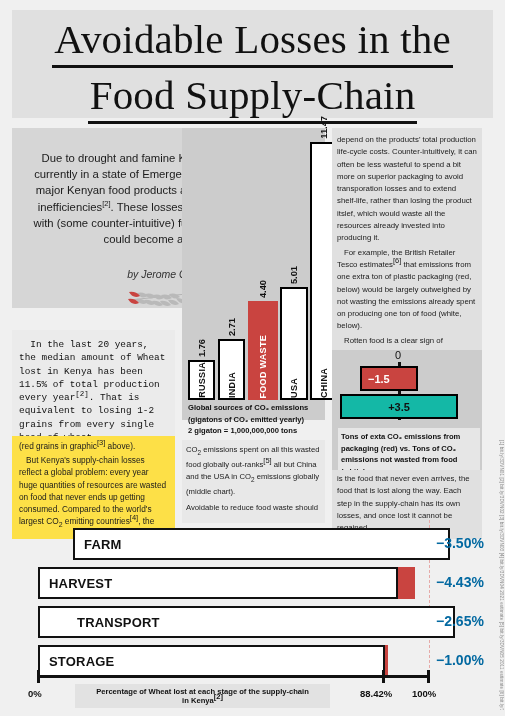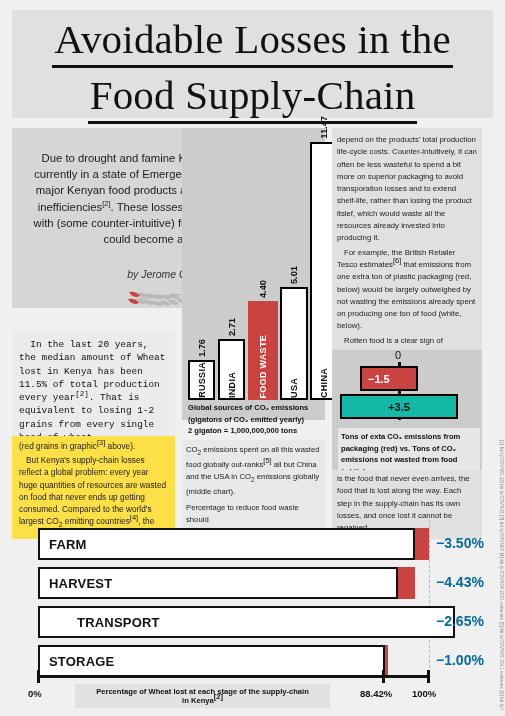--- a/index.html
+++ b/index.html
@@ -266,21 +266,21 @@
       <div class="vval" style="left: 131px; bottom: 261px;">11.47</div>
     </div>
   <div class="cap2">
     <div>Global sources of CO₂  emissions</div>
     <div>(gigatons of CO₂  emitted yearly)</div>
     <div>2 gigaton = 1,000,000,000 tons</div>
   </div>
 
   <div class="col2-sub">
     <p>CO<sub>2</sub> emissions spent on all this wasted food globally out-ranks<sup>[5]</sup> all but China and the USA in CO<sub>2</sub> emissions globally (middle chart).</p>
-    <p>Percentage to reduce food waste should</p>
+    <p>Avoidable to reduce food waste should</p>
   </div>
 
   <div class="col3">
     <p>depend on the products' total production life-cycle costs. Counter-intuitively, it can often be less wasteful to spend a bit more on superior packaging to avoid transporation losses and to extend shelf-life, rather than losing the product itslef, which would waste  all the resources already invested into producing it.</p>
     <p class="ind">For example, the British Retailer Tesco estimates<sup>[6]</sup> that emissions from one extra ton of plastic packaging (red, below) would be largely outweighed by not wasting the emissions already spent on producing one ton of food (white, below).</p>
     <p class="ind">Rotten food is a clear sign of inefficiency, it smells and looks disgusting, motivating an automatic response. But what is harder to see</p>
   </div>
 
   <div class="divpanel">
     <div class="div-zero-label" style="left:63px; top:-1px;">0</div>
@@ -294,21 +294,21 @@
   </div>
   <div class="cap3">Tons of exta CO₂  emissions from packaging (red) vs. Tons of CO₂ emissions not wasted from food (white)</div>
 
   <div class="col3-tail">is the food that never even arrives, the food that is lost along the way. Each step in the supply-chain has its own losses, and once lost it cannot be regained.</div>
 
   <div class="bottom">
     <div class="dash-100" style="left:429px;"></div>
     <div id="rows">
         <div class="brow" style="top: 8px; left: 38px; width: 391px;">
           <div class="bbar-red" style="left: 377.315px; width: 13.685px;"></div>
-          <div class="bbar-outer" style="width: 377.315px;">
+          <div class="bbar-outer" style="width: 377.315px; margin-left: 35px;">
             <div class="bbar-label">FARM</div>
           </div>
         </div>
         <div class="brow" style="top: 47px; left: 38px; width: 377.315px;">
           <div class="bbar-red" style="left: 359.994px; width: 17.3213px;"></div>
           <div class="bbar-outer" style="width: 359.994px;">
             <div class="bbar-label">HARVEST</div>
           </div>
         </div>
         <div class="brow" style="top: 86px; left: 38px; width: 359.994px;">

